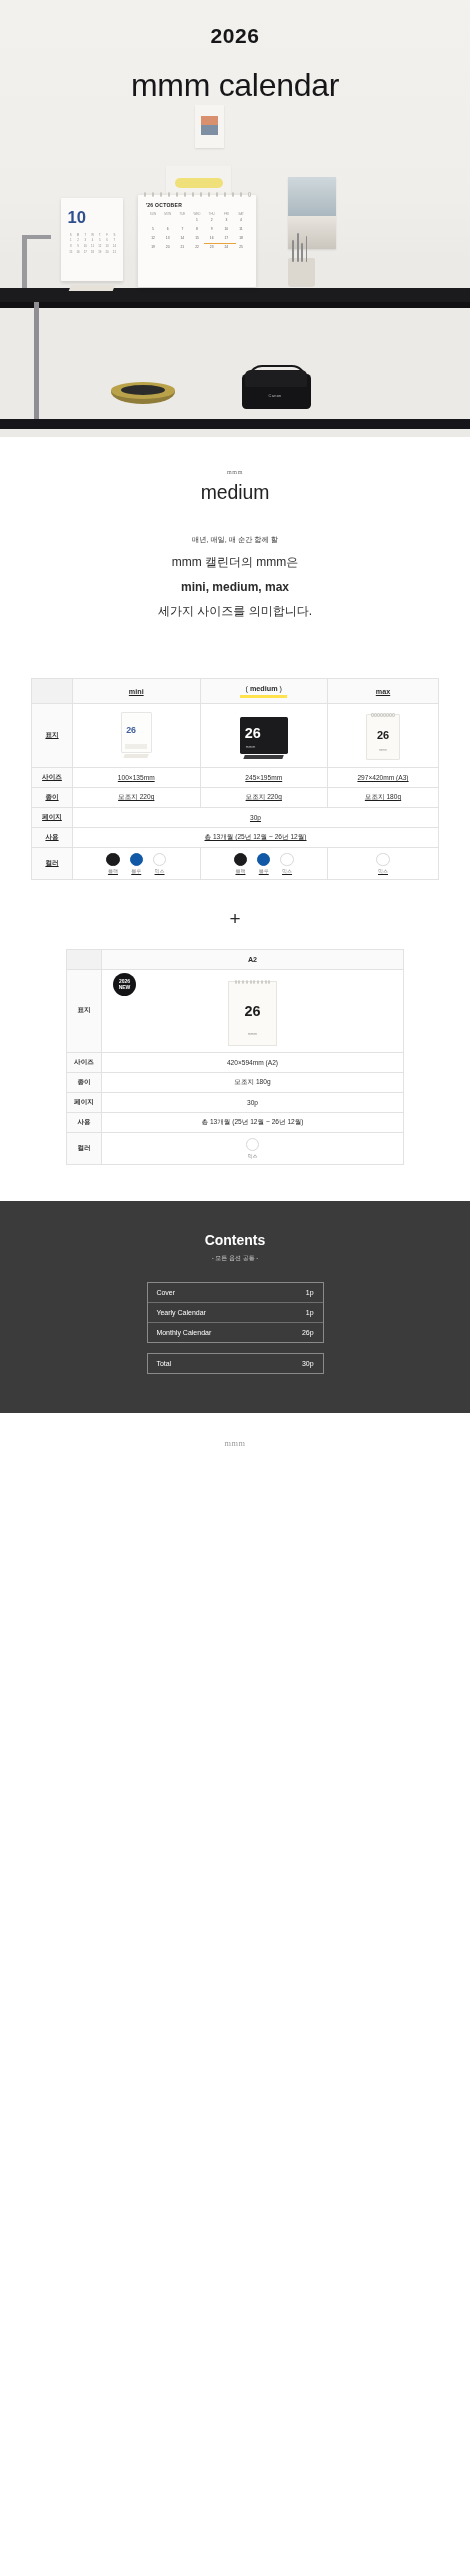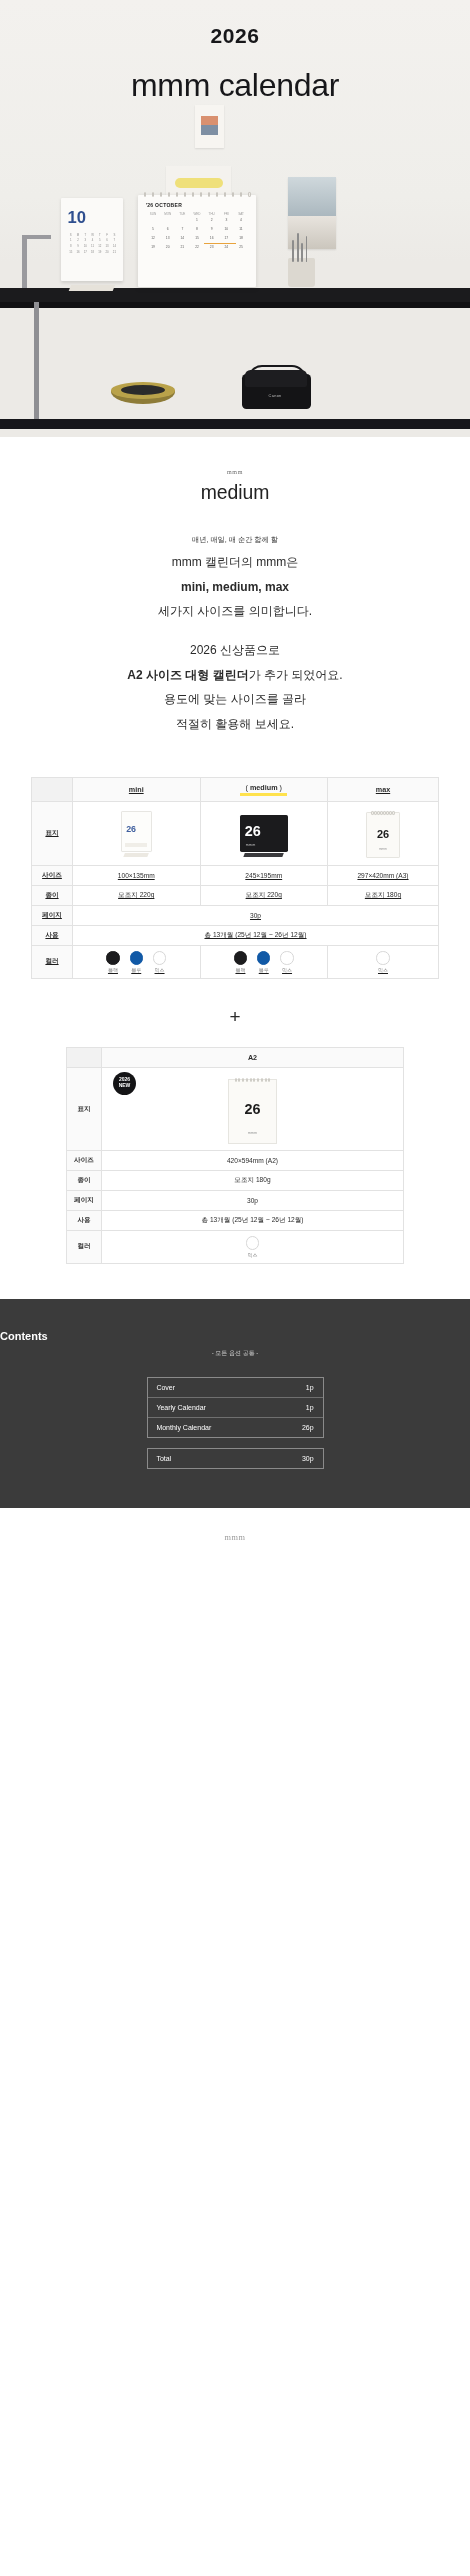--- a/index.html
+++ b/index.html
@@ -287,21 +287,21 @@
   .new-badge {
     position:absolute; left: 11px; top: 3.3px; width: 23px; height: 23px; border-radius:50%;
     background:#141416; color:#fff; font-size: 5px; font-weight:bold; line-height: 1.15;
     display:flex; flex-direction:column; align-items:center; justify-content:center; z-index:3;
   }
 
   
   .contents {
     background: #3b3b3b; color:#fff; padding: 31px 0 39px; margin-top: 30px;
   }
-  .contents h2 { text-align:left; font-size: 11px; font-weight:bold; margin: 0 0 6.6px; }
+  .contents h2 { text-align:center; font-size: 14px; font-weight:bold; margin: 0 0 6.6px; }
   .contents .sub { text-align:center; font-size: 6px; color: #cfcfcf; margin-bottom: 19px; }
   .c-box {
     width: 177px; margin: 0 auto; border: 0.6px solid #8a8a8a;
   }
   .c-row {
     display:flex; justify-content:space-between; padding: 6px 8.9px;
     font-size: 7px; border-bottom: 0.6px solid #6f6f6f;
   }
   .c-row:last-child { border-bottom: none; }
   .c-total {
@@ -464,26 +464,20 @@
     <div class="mini-logo">mmm</div>
     <div class="h1">medium</div>
     <div class="ko-small">매년, 매일, 매 순간 함께 할</div>
 
     <p>
       <span>mmm 캘린더의 mmm은</span><br>
       <span class="b">mini, medium, max</span><br>
       <span>세가지 사이즈를 의미합니다.</span>
     </p>
     <div class="gap"></div>
-    <p>
-      <span>2026 신상품으로</span><br>
-      <span class="b">A2 사이즈 대형 캘린더</span><span>가 추가 되었어요.</span><br>
-      <span>용도에 맞는 사이즈를 골라</span><br>
-      <span>적절히 활용해 보세요.</span>
-    </p>
   </section>
 
   <section class="spec-wrap">
     <table class="spec">
       <thead>
         <tr>
           <th class="blank"></th>
           <th>mini</th>
           <th>
             <span class="medium-pill"><span class="paren">(&nbsp;</span><span>medium</span><span class="paren">&nbsp;)</span></span>

